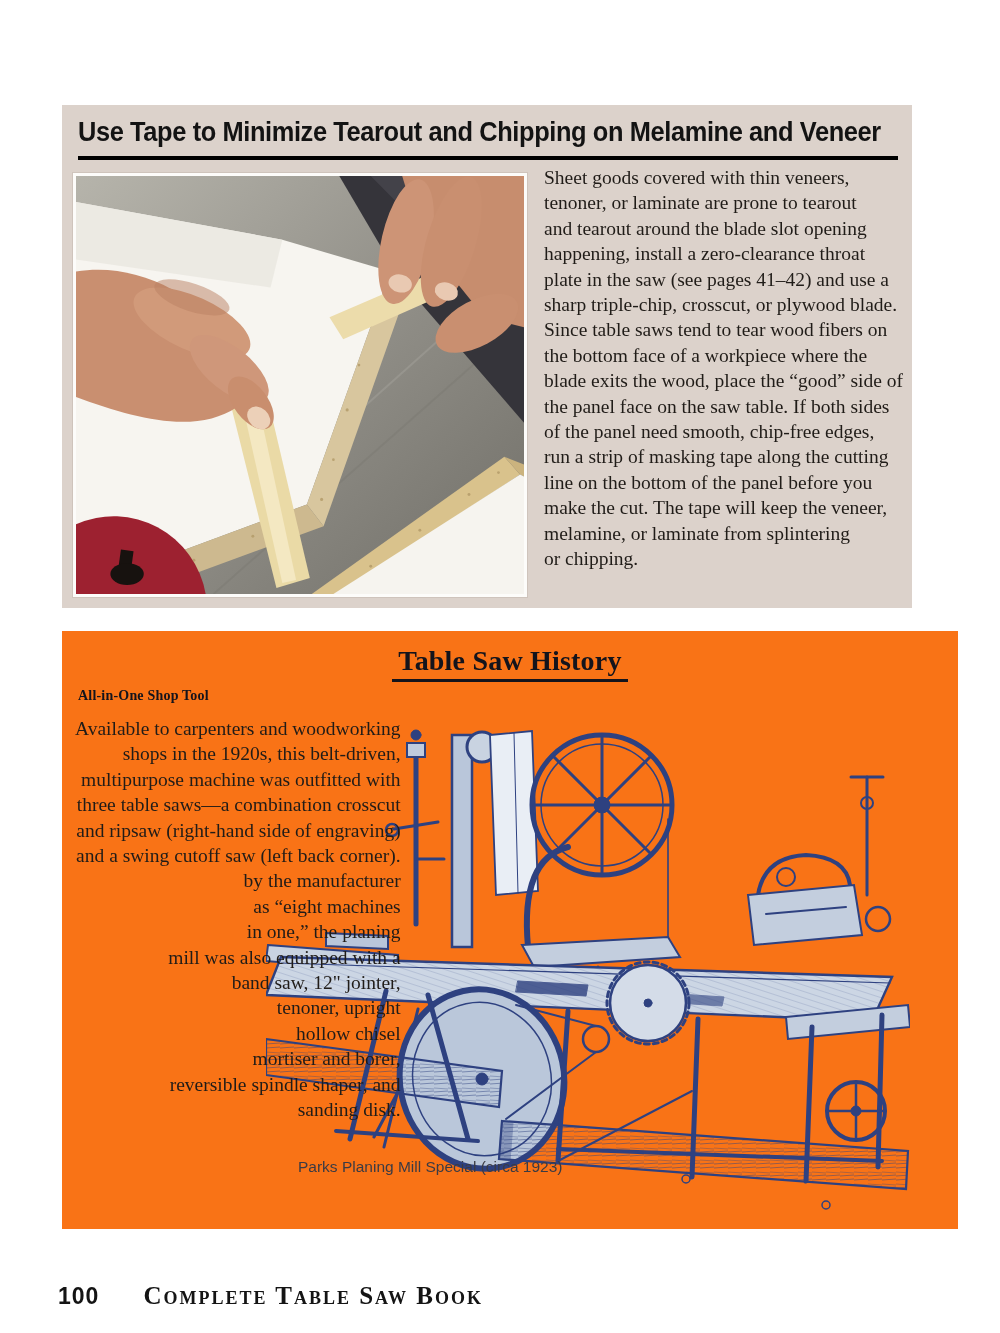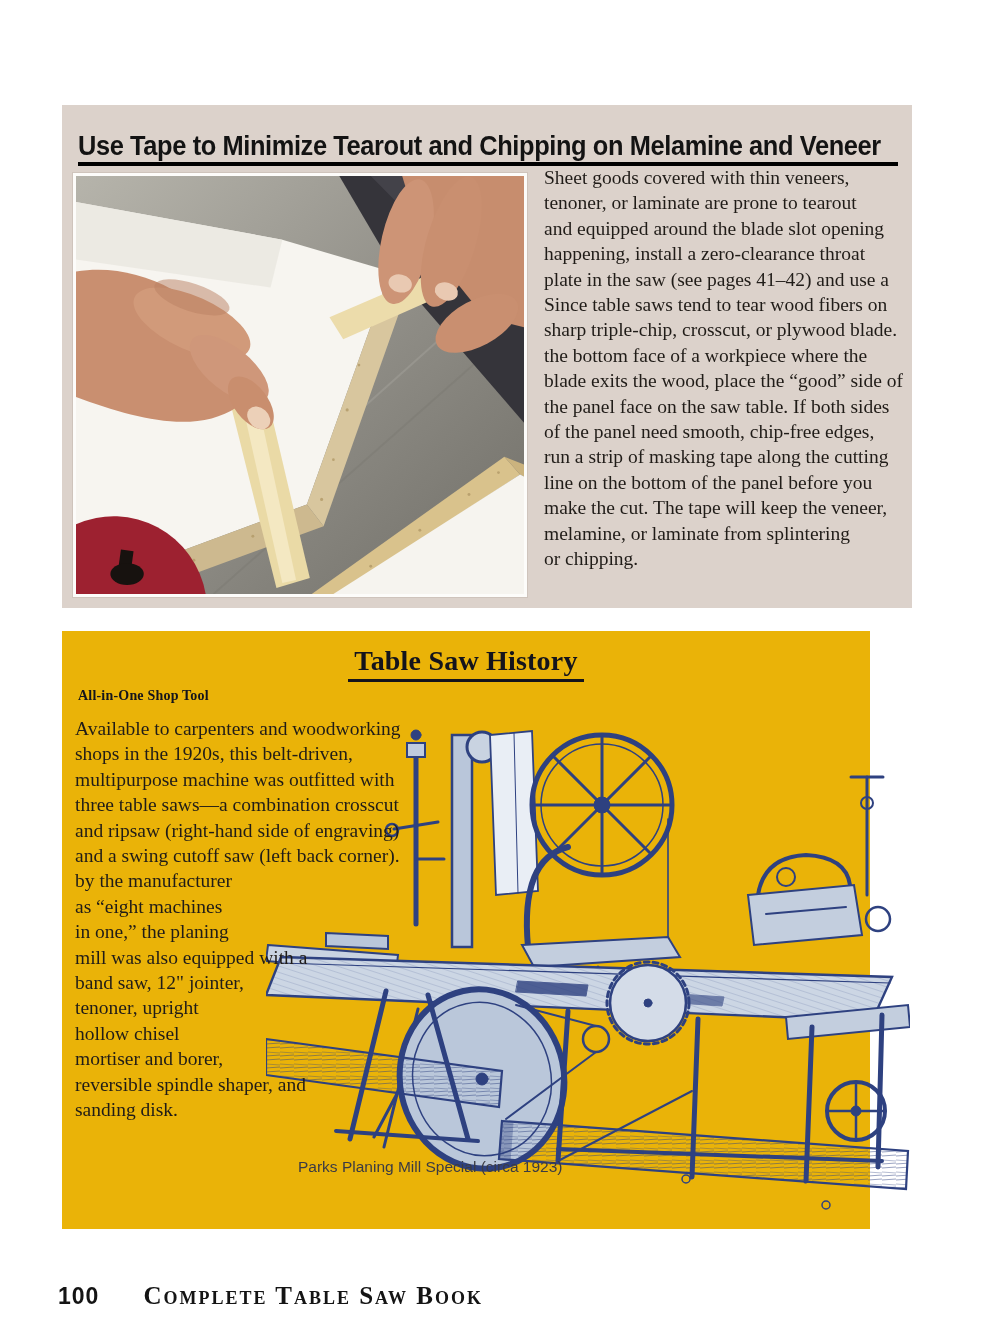--- a/index.html
+++ b/index.html
@@ -6,56 +6,56 @@
   body{
     width:1000px;height:1333px;position:relative;background:#ffffff;
     font-family:"Liberation Serif",serif;color:#1d1a17;overflow:hidden;
   }
   
   .tip-panel{
     position:absolute;left:62px;top:105px;width:850px;height:503px;
     background:#dcd2cb;
   }
   .tip-title-wrap{
-    position:absolute;left:16px;top:26px;width:820px;
-    border-bottom:4px solid #000;
+    position:absolute;left:16px;top:12px;width:820px;
+    border-bottom:4px solid #000;padding-bottom:8px;
   }
   .tip-title{
     display:inline-block;white-space:nowrap;
     font-family:"Liberation Sans",sans-serif;font-weight:bold;
     font-size:27px;letter-spacing:-0.4px;color:#131313;
     transform:scaleX(0.94);transform-origin:left center;
   }
   .tip-photo{
     position:absolute;left:10px;top:67px;width:456px;height:426px;
     background:#fdfcfa;box-sizing:border-box;padding:4px;
     box-shadow:0 0 0 1px #cfc4bc inset;
   }
   .tip-photo svg{display:block;width:100%;height:100%;}
   .tip-text{
     position:absolute;left:482px;top:60px;width:362px;
     font-size:19.5px;line-height:25.4px;color:#201c18;
   }
   
   .history-panel{
-    position:absolute;left:62px;top:631px;width:808px;height:598px;
-    background:#eab308;
+    position:absolute;left:62px;top:631px;width:896px;height:598px;
+    background:#f97316;
   }
   .history-title-row{position:absolute;left:0;top:14px;width:100%;text-align:center;z-index:4;}
   .history-title{
     display:inline-block;font-size:28px;font-weight:bold;color:#14141c;
     border-bottom:3px solid #14141c;padding:0 6px 2px 6px;letter-spacing:0.2px;
   }
   .history-sub{
     position:absolute;left:16px;top:57px;font-size:14px;font-weight:bold;
     color:#14141c;z-index:4;letter-spacing:0.2px;
   }
   .history-text{
     position:absolute;left:13px;top:85px;font-size:19.5px;line-height:25.4px;
-    color:#201c18;z-index:3;
+    color:#201c18;z-index:3;text-align:right;
   }
   .engraving{
     position:absolute;left:204px;top:78px;width:644px;height:505px;z-index:1;
   }
   .engraving svg{display:block;width:100%;height:100%;}
   .history-caption{
     position:absolute;left:236px;top:527px;z-index:4;
     font-family:"Liberation Sans",sans-serif;font-size:15.5px;color:#3b3b44;text-align:center;
   }
   
@@ -148,25 +148,25 @@
         <ellipse cx="408" cy="148" rx="46" ry="23" transform="rotate(-28 408 148)" fill="#c98f70"></ellipse>
         <ellipse cx="330" cy="108" rx="12" ry="9" transform="rotate(12 330 108)" fill="#e9c9b2"></ellipse>
         <ellipse cx="377" cy="116" rx="12" ry="9" transform="rotate(17 377 116)" fill="#e9c9b2"></ellipse>
       </g>
     </svg>
   </div>
 
   <div class="tip-text">
       <div>Sheet goods covered with thin veneers,</div>
       <div>tenoner, or laminate are prone to tearout</div>
-      <div>and equipped around the blade slot opening</div>
+      <div>and tearout around the blade slot opening</div>
       <div>happening, install a zero-clearance throat</div>
       <div>plate in the saw (see pages 41–42) and use a</div>
+      <div>sharp triple-chip, crosscut, or plywood blade.</div>
       <div>Since table saws tend to tear wood fibers on</div>
-      <div>sharp triple-chip, crosscut, or plywood blade.</div>
       <div>the bottom face of a workpiece where the</div>
       <div>blade exits the wood, place the “good” side of</div>
       <div>the panel face on the saw table. If both sides</div>
       <div>of the panel need smooth, chip-free edges,</div>
       <div>run a strip of masking tape along the cutting</div>
       <div>line on the bottom of the panel before you</div>
       <div>make the cut. The tape will keep the veneer,</div>
       <div>melamine, or laminate from splintering</div>
       <div>or chipping.</div>
     </div>

